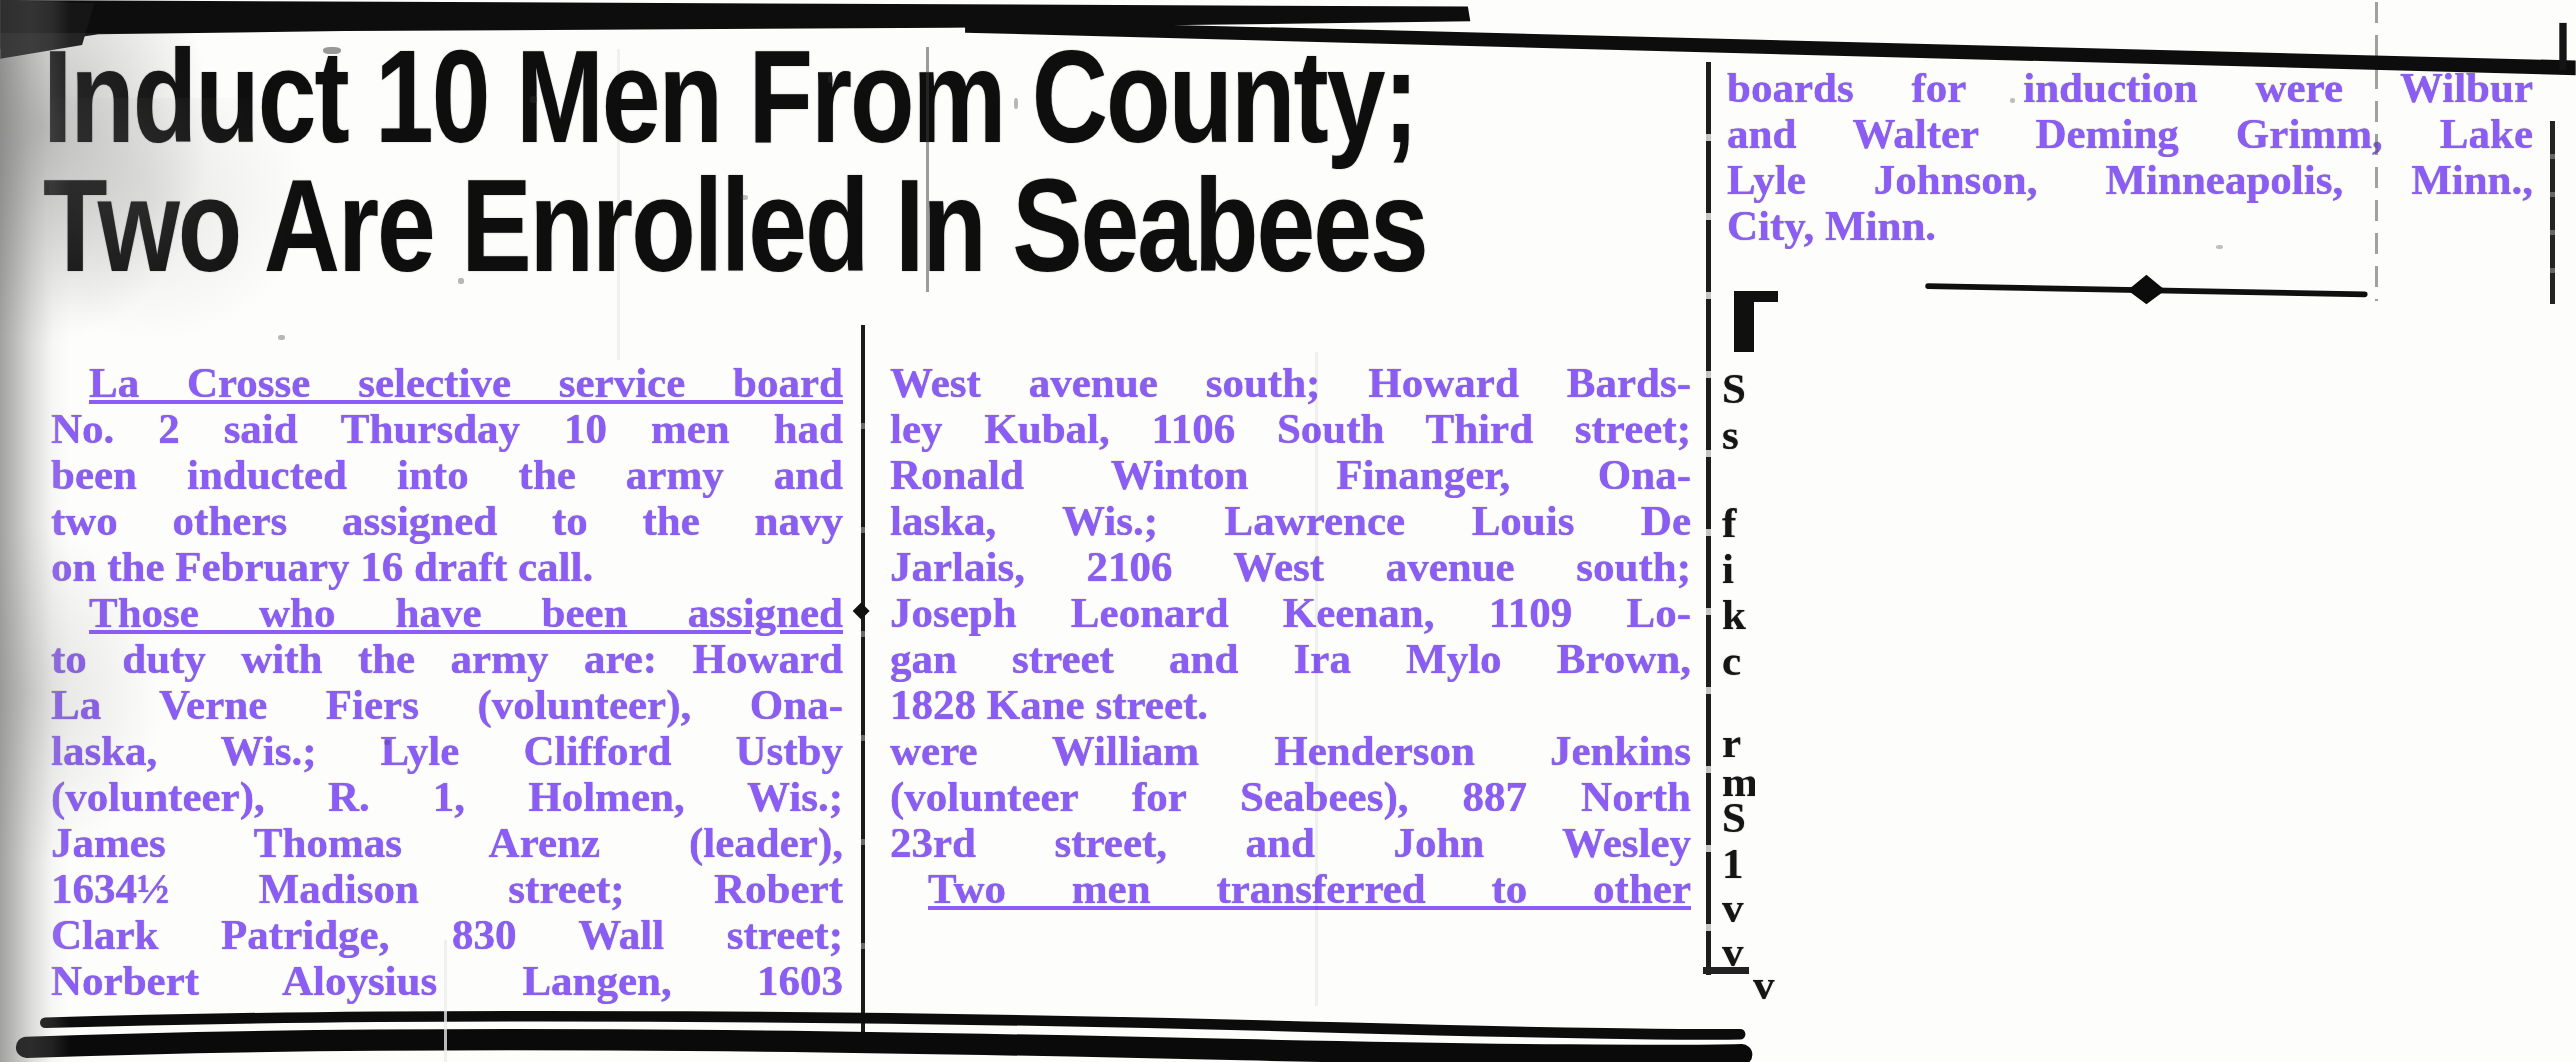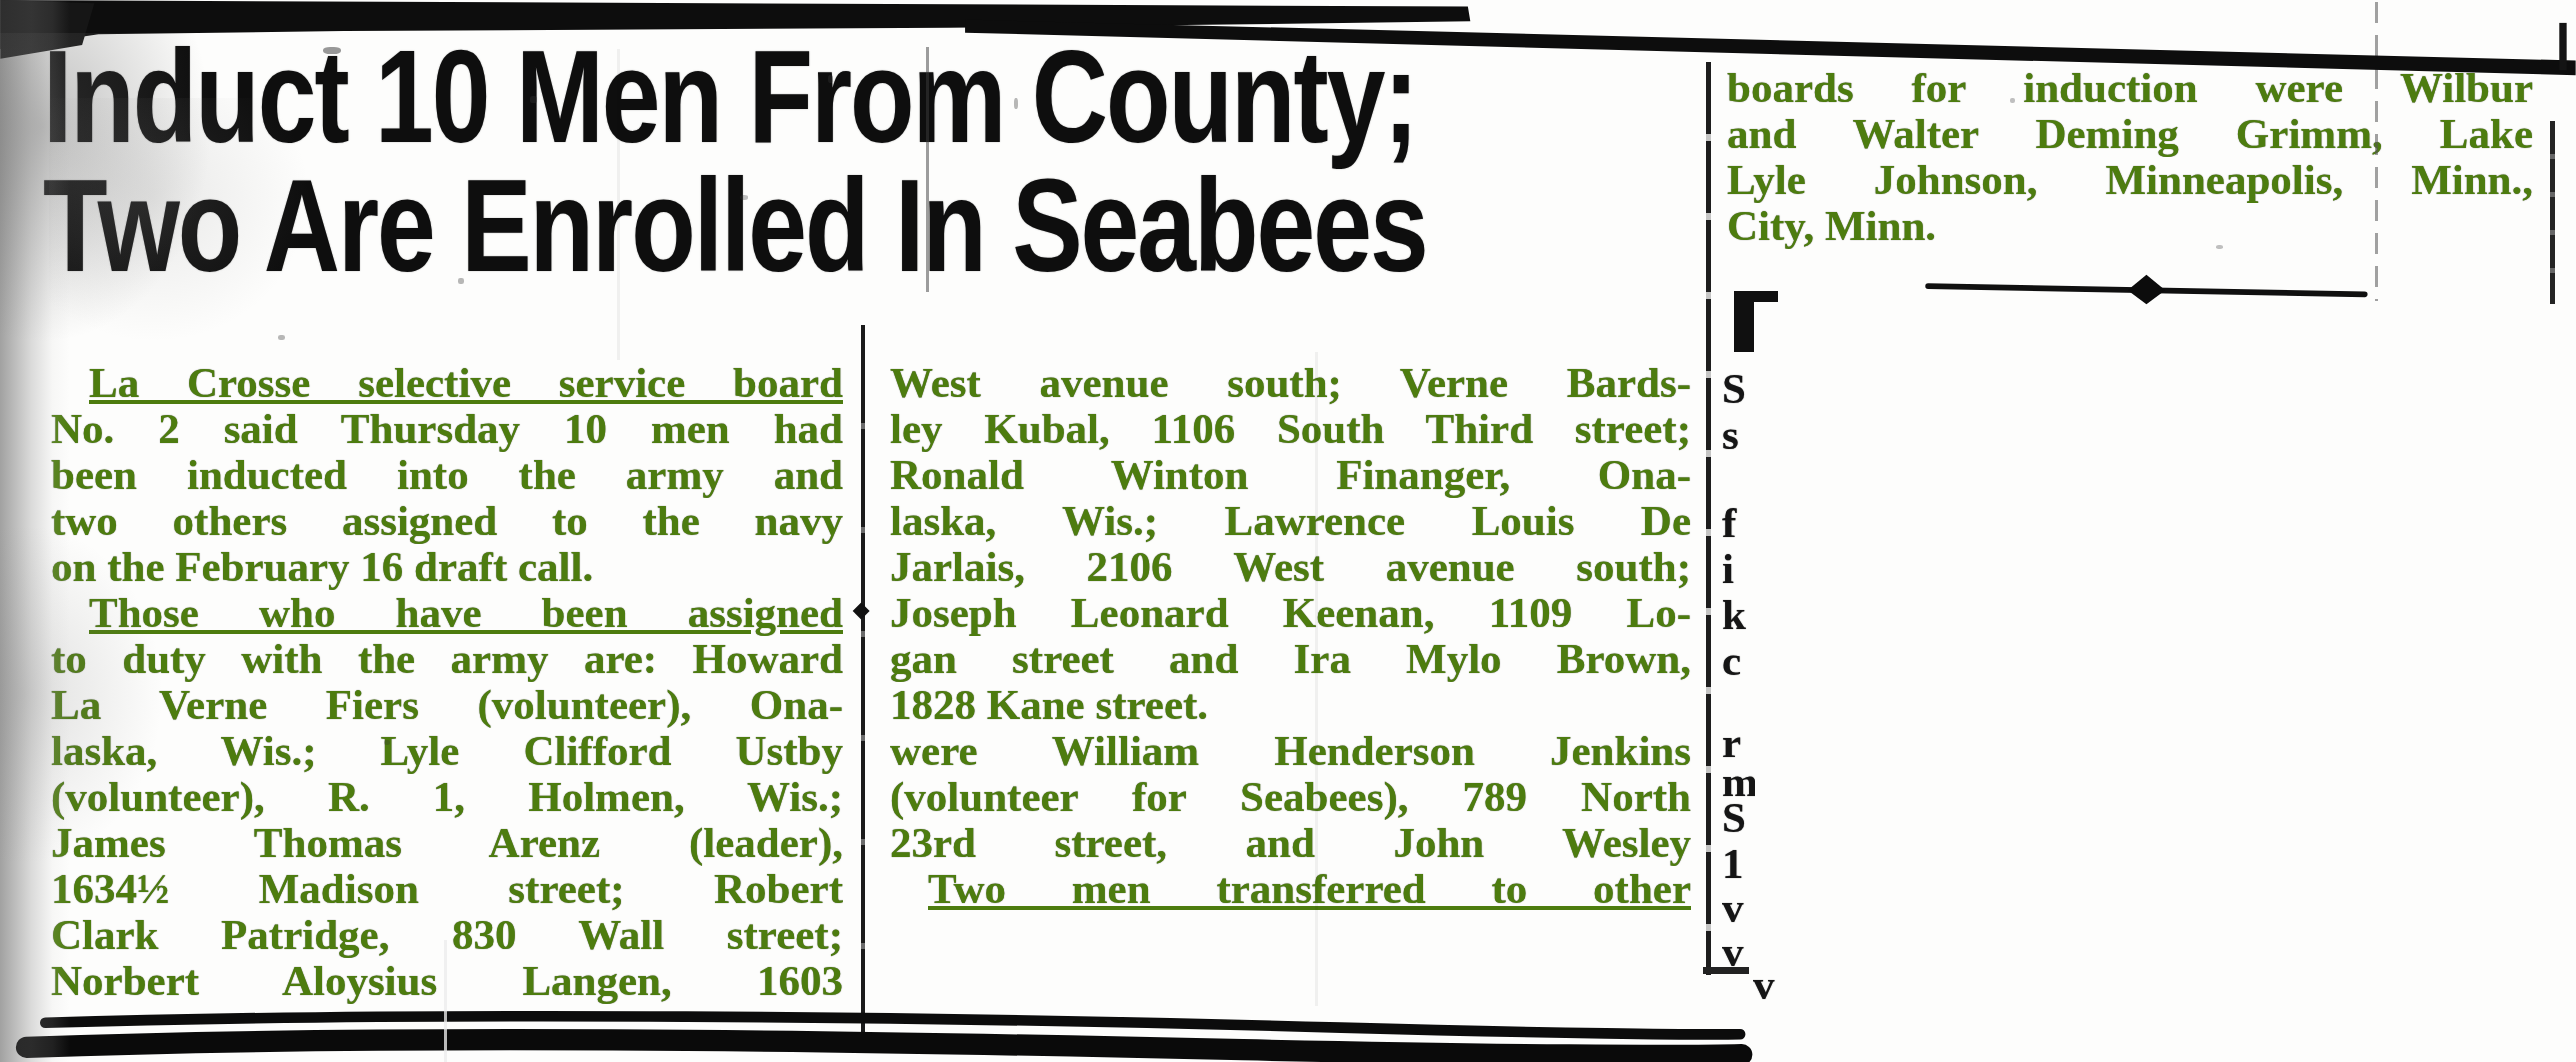--- a/index.html
+++ b/index.html
@@ -12,21 +12,21 @@
     position:absolute;left:43px;white-space:nowrap;
     font-family:"Liberation Sans", sans-serif;font-weight:700;
     font-size:132px;line-height:132px;letter-spacing:-2.5px;color:#0e0e0e;
     transform:scaleX(0.80);transform-origin:left top;
     text-shadow:0 0 1.6px rgba(0,0,0,.38);
   }
   #hl1{top:31px;}
   #hl2{top:160px;}
   
   .col{position:absolute;top:360px;font-size:43px;font-weight:700;line-height:46px;
-       color:#4d7c0f;text-shadow:0 0 1.1px rgba(12,12,12,.6);}
+       color:#8b5cf6;text-shadow:0 0 1.1px rgba(12,12,12,.6);}
   #col1{left:51px;width:792px;}
   #col2{left:890px;width:801px;}
   #col3{left:1727px;width:806px;top:65px;}
   .bl{height:46px;overflow:hidden;text-align:justify;text-align-last:justify;text-justify:inter-word;}
   .bl.end{text-align-last:left;}
   .bl.ind{padding-left:38px;text-decoration:underline;}
   
   .vrule1{position:absolute;left:861px;top:325px;width:4.1px;height:718px;background:#1b1b1b;
     background-image:repeating-linear-gradient(180deg,rgba(255,255,255,0) 0 98px,rgba(255,255,255,.35) 98px 104px);}
   .vrule-blob{position:absolute;left:855px;top:605px;width:12.3px;height:12.3px;background:#111;transform:rotate(45deg);}
@@ -91,30 +91,30 @@
     <div class="bl">James Thomas Arenz (leader),</div>
     <div class="bl">1634½ Madison street; Robert</div>
     <div class="bl">Clark Patridge, 830 Wall street;</div>
     <div class="bl">Norbert Aloysius Langen, 1603</div>
   </div>
 
   <div class="vrule1"></div>
   <div class="vrule-blob"></div>
 
   <div class="col" id="col2">
-    <div class="bl">West avenue south; Verne Bards-</div>
+    <div class="bl">West avenue south; Howard Bards-</div>
     <div class="bl">ley Kubal, 1106 South Third street;</div>
     <div class="bl">Ronald Winton Finanger, Ona-</div>
     <div class="bl">laska, Wis.; Lawrence Louis De</div>
     <div class="bl">Jarlais, 2106 West avenue south;</div>
     <div class="bl">Joseph Leonard Keenan, 1109 Lo-</div>
     <div class="bl">gan street and Ira Mylo Brown,</div>
     <div class="bl end">1828 Kane street.</div>
     <div class="bl">were William Henderson Jenkins</div>
-    <div class="bl">(volunteer for Seabees), 789 North</div>
+    <div class="bl">(volunteer for Seabees), 887 North</div>
     <div class="bl">23rd street, and John Wesley</div>
     <div class="bl ind">Two men transferred to other</div>
   </div>
 
   <div class="vrule2"></div>
   <div class="col" id="col3">
     <div class="bl">boards for induction were Wilbur</div>
     <div class="bl">and Walter Deming Grimm, Lake</div>
     <div class="bl">Lyle Johnson, Minneapolis, Minn.,</div>
     <div class="bl end">City, Minn.</div>

